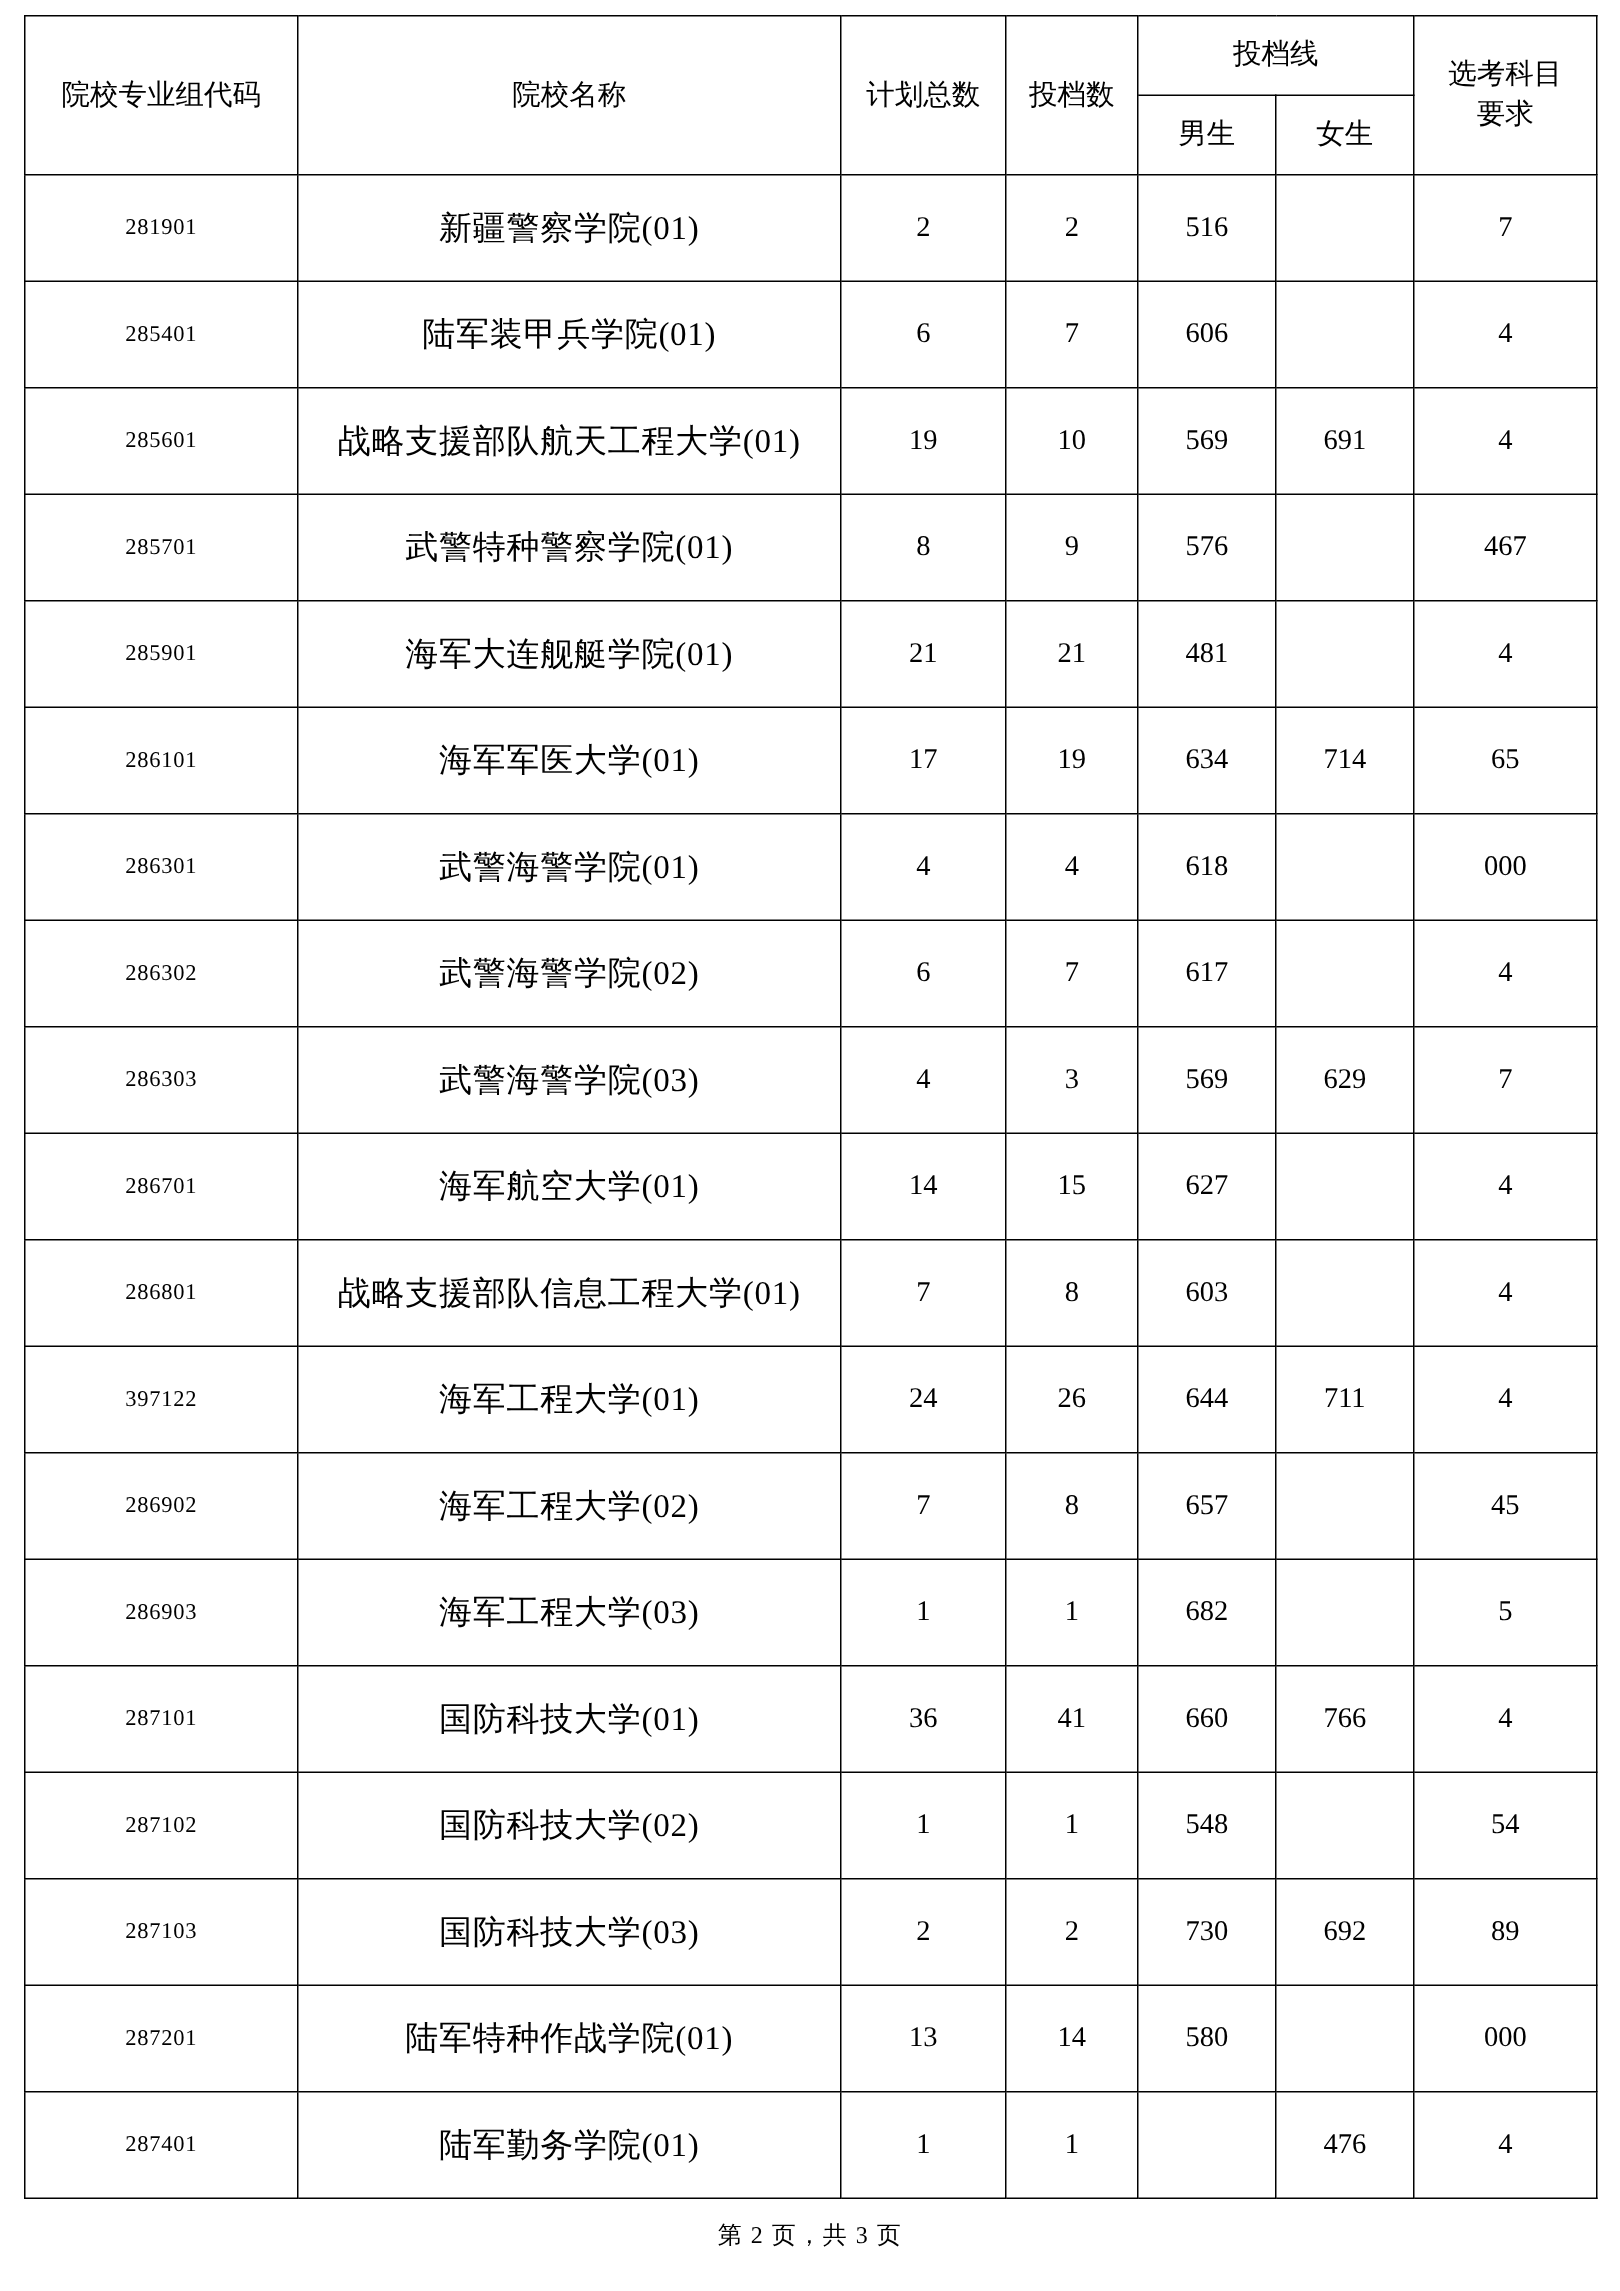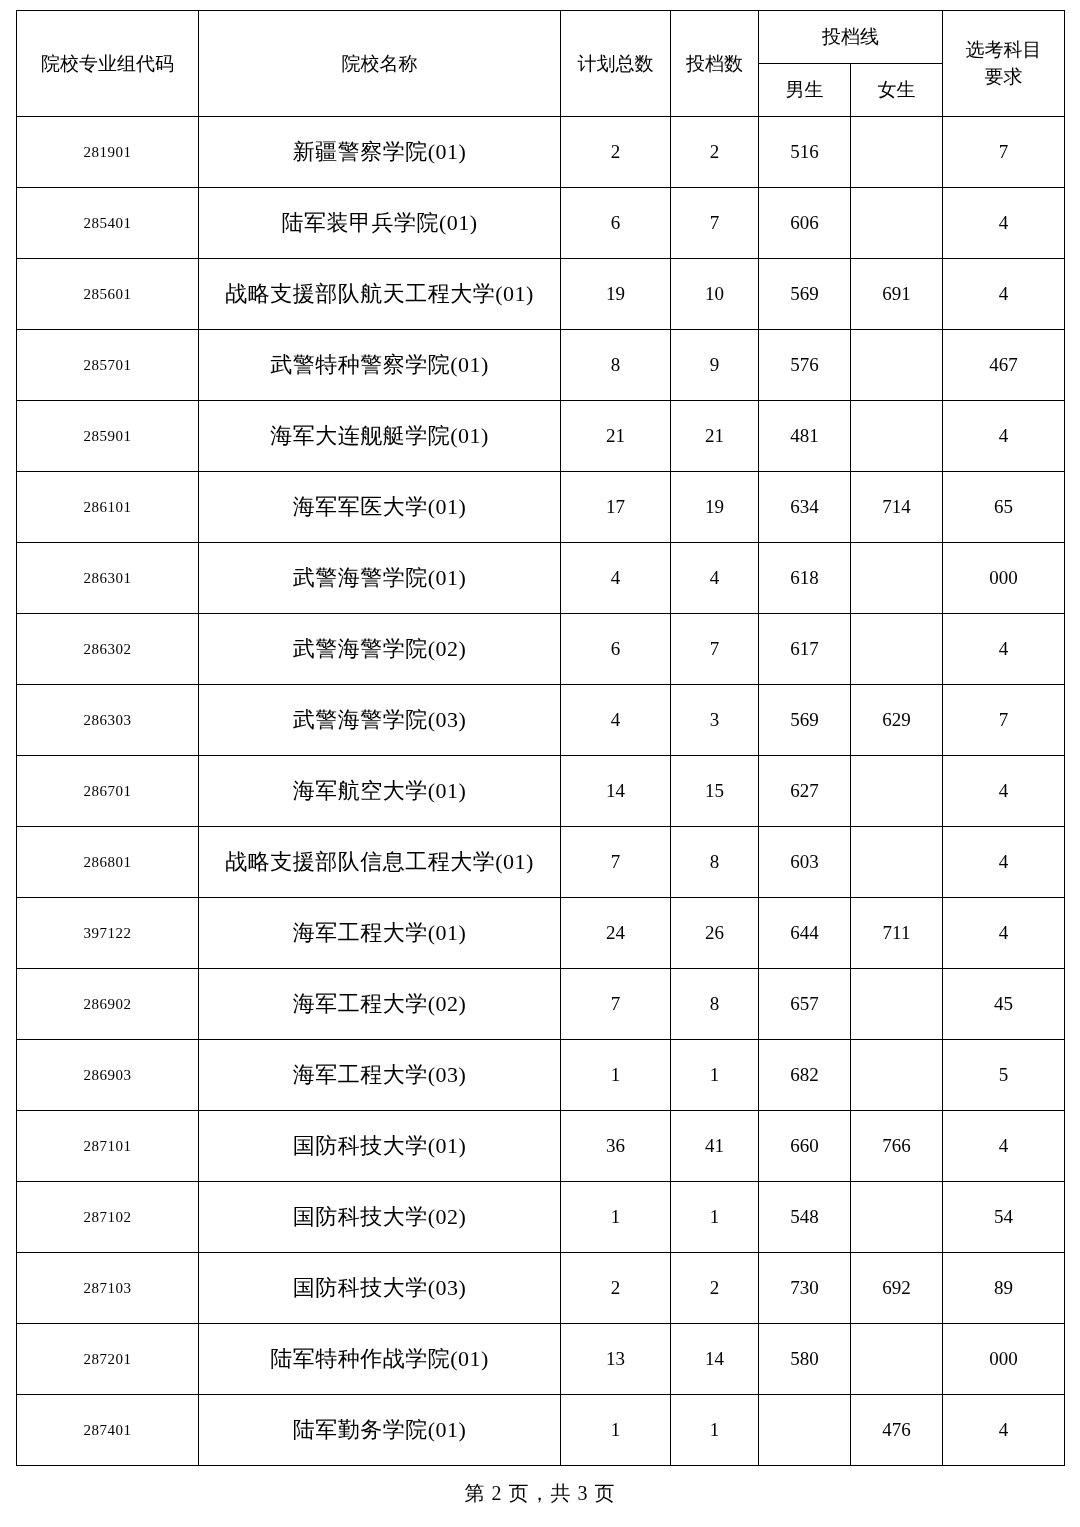--- a/index.html
+++ b/index.html
@@ -65,21 +65,21 @@
     margin-top: 36px;
   }
   tbody td.code-cell {
     font-size: 15px;
     letter-spacing: 0.5px;
   }
   .footer {
     width: 1048px;
     margin: 14px auto 11px auto;
     text-align: center;
-    font-size: 20px;
+    font-size: 16px;
     letter-spacing: 1px;
   }
 </style>
 </head>
 <body>
 
 <div class="page">
   <table class="score-table">
     <colgroup>
       <col class="c-code">

